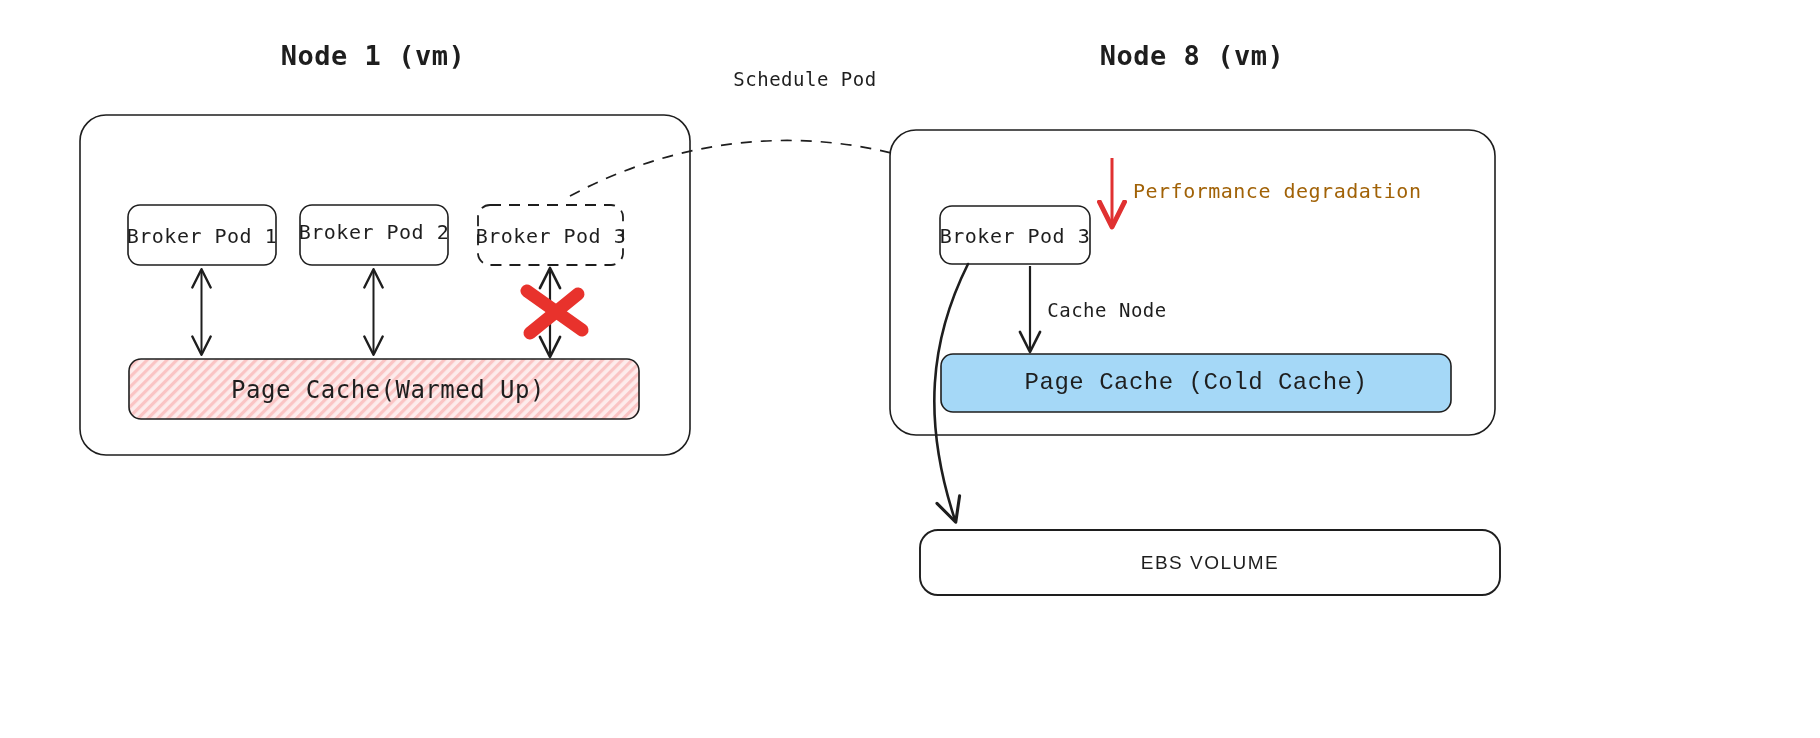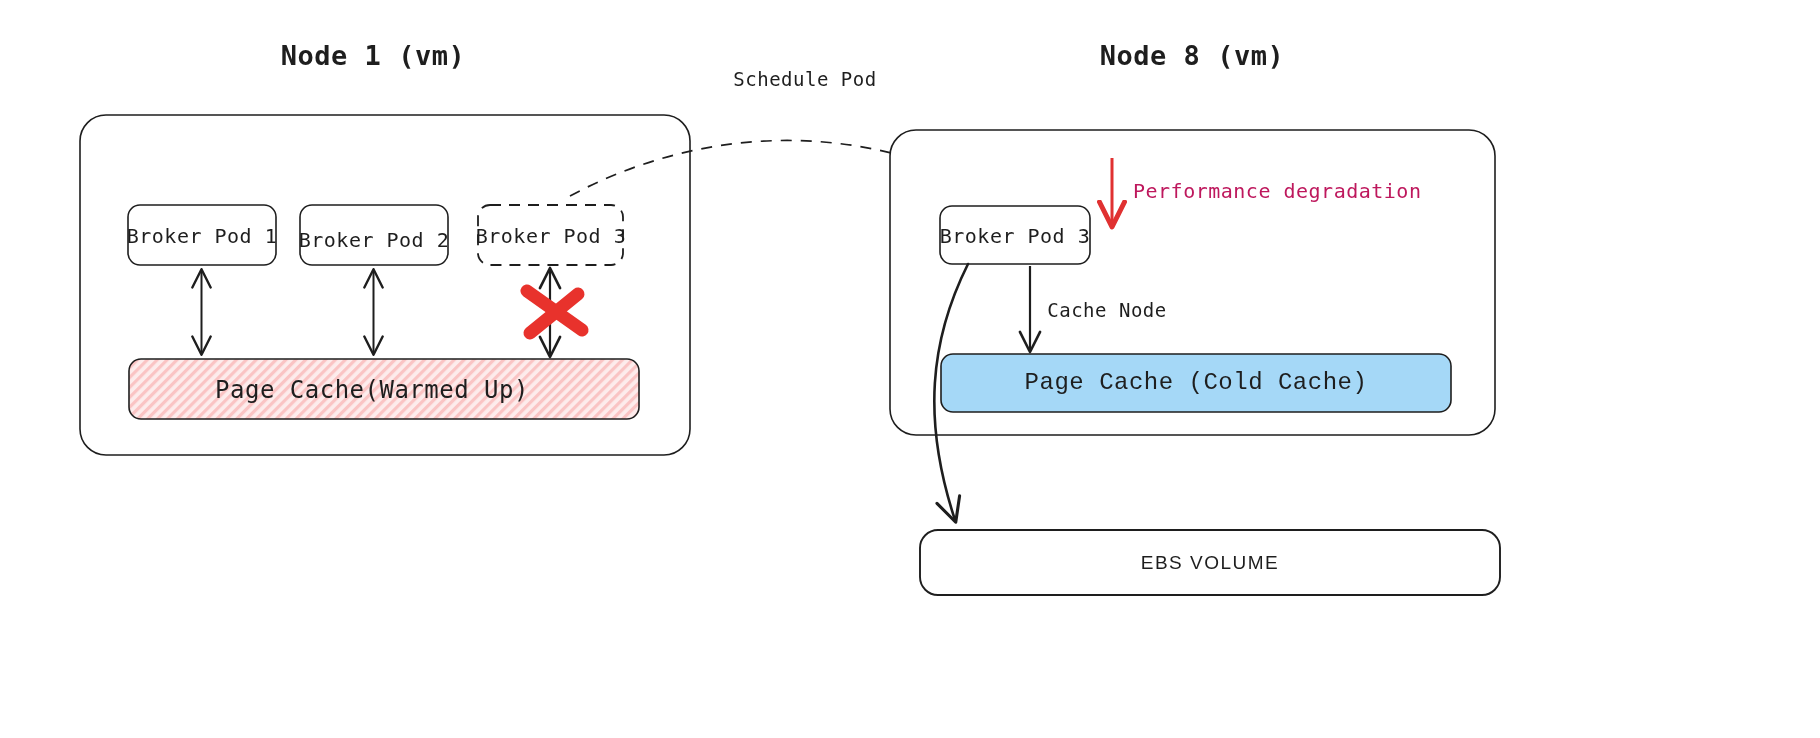--- a/index.html
+++ b/index.html
@@ -45,21 +45,21 @@
   .cache-label {
     font-size: 24px;
     transform: translate(-50%, -50%);
   }
   .edge-label {
     font-size: 19px;
     transform: translate(-50%, -50%);
   }
   .red-note {
     font-size: 20px;
-    color: #be185d;
+    color: #a16207;
     transform: translate(0, -50%);
   }
   .ebs-label {
     font-size: 19px;
     font-family: "Liberation Sans", sans-serif;
     letter-spacing: 1.5px;
     transform: translate(-50%, -50%);
     text-align: center;
   }
 </style>
@@ -150,25 +150,25 @@
 </svg>
 
 <div class="lbl node-title" style="left:373px; top:42px;">Node 1 (vm)</div>
 
 <div class="lbl node-title" style="left:1192px; top:42px;">Node 8 (vm)</div>
 
 <div class="lbl edge-label" style="left:805px; top:79px;">Schedule Pod</div>
 
 <div class="lbl pod-label" style="left:202px; top:236px;">Broker Pod 1</div>
 
-<div class="lbl pod-label" style="left:374px; top:240px;">Broker Pod 2</div>
+<div class="lbl pod-label" style="left:374px; top:232px;">Broker Pod 2</div>
 
 <div class="lbl pod-label" style="left:551px; top:236px;">Broker Pod 3</div>
 
-<div class="lbl cache-label" style="left:372px; top:390px;text-align:center;">Page Cache(Warmed Up)</div>
+<div class="lbl cache-label" style="left:388px; top:390px;text-align:center;">Page Cache(Warmed Up)</div>
 
 <div class="lbl pod-label" style="left:1015px; top:236px;">Broker Pod 3</div>
 
 <div class="lbl red-note" style="left:1133px; top:191px;">Performance degradation</div>
 
 <div class="lbl edge-label" style="left:1107px; top:310px;">Cache Node</div>
 
 <div class="lbl cache-label" style="left:1196px; top:383px;font-family:Liberation Mono, monospace;">Page Cache (Cold Cache)</div>
 
 <div class="lbl ebs-label" style="left:1210px; top:562px;">EBS VOLUME</div>

